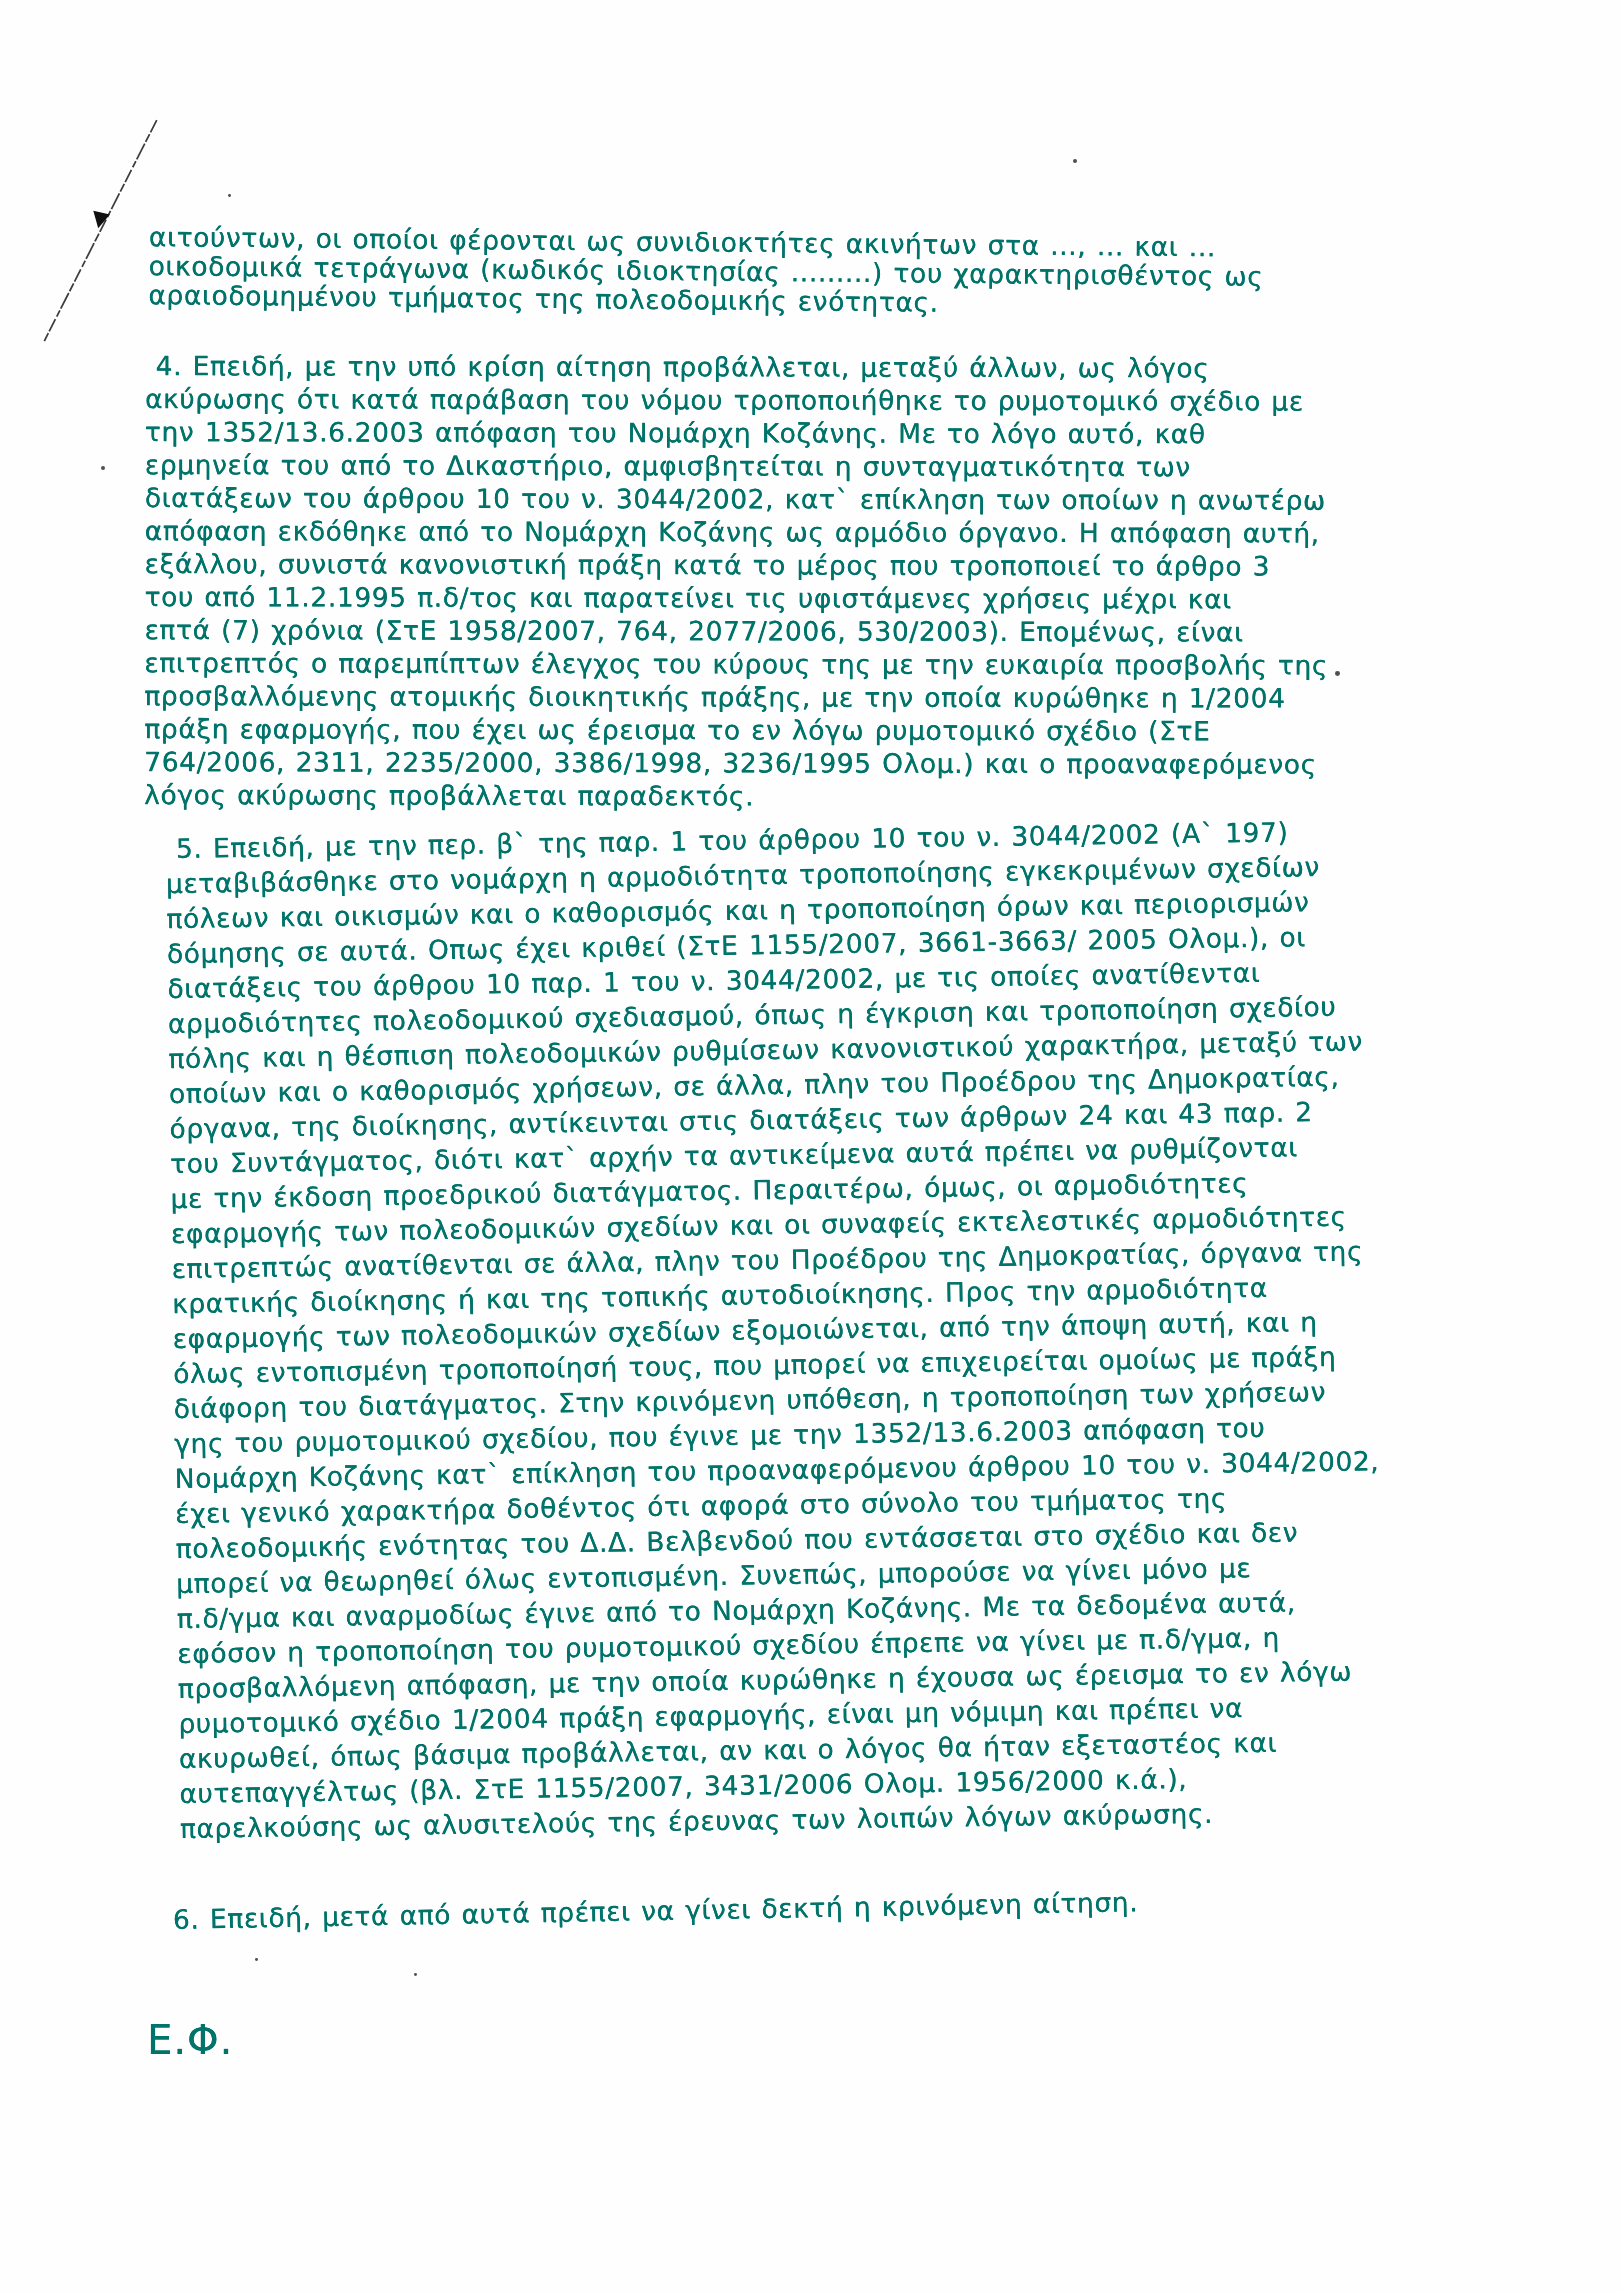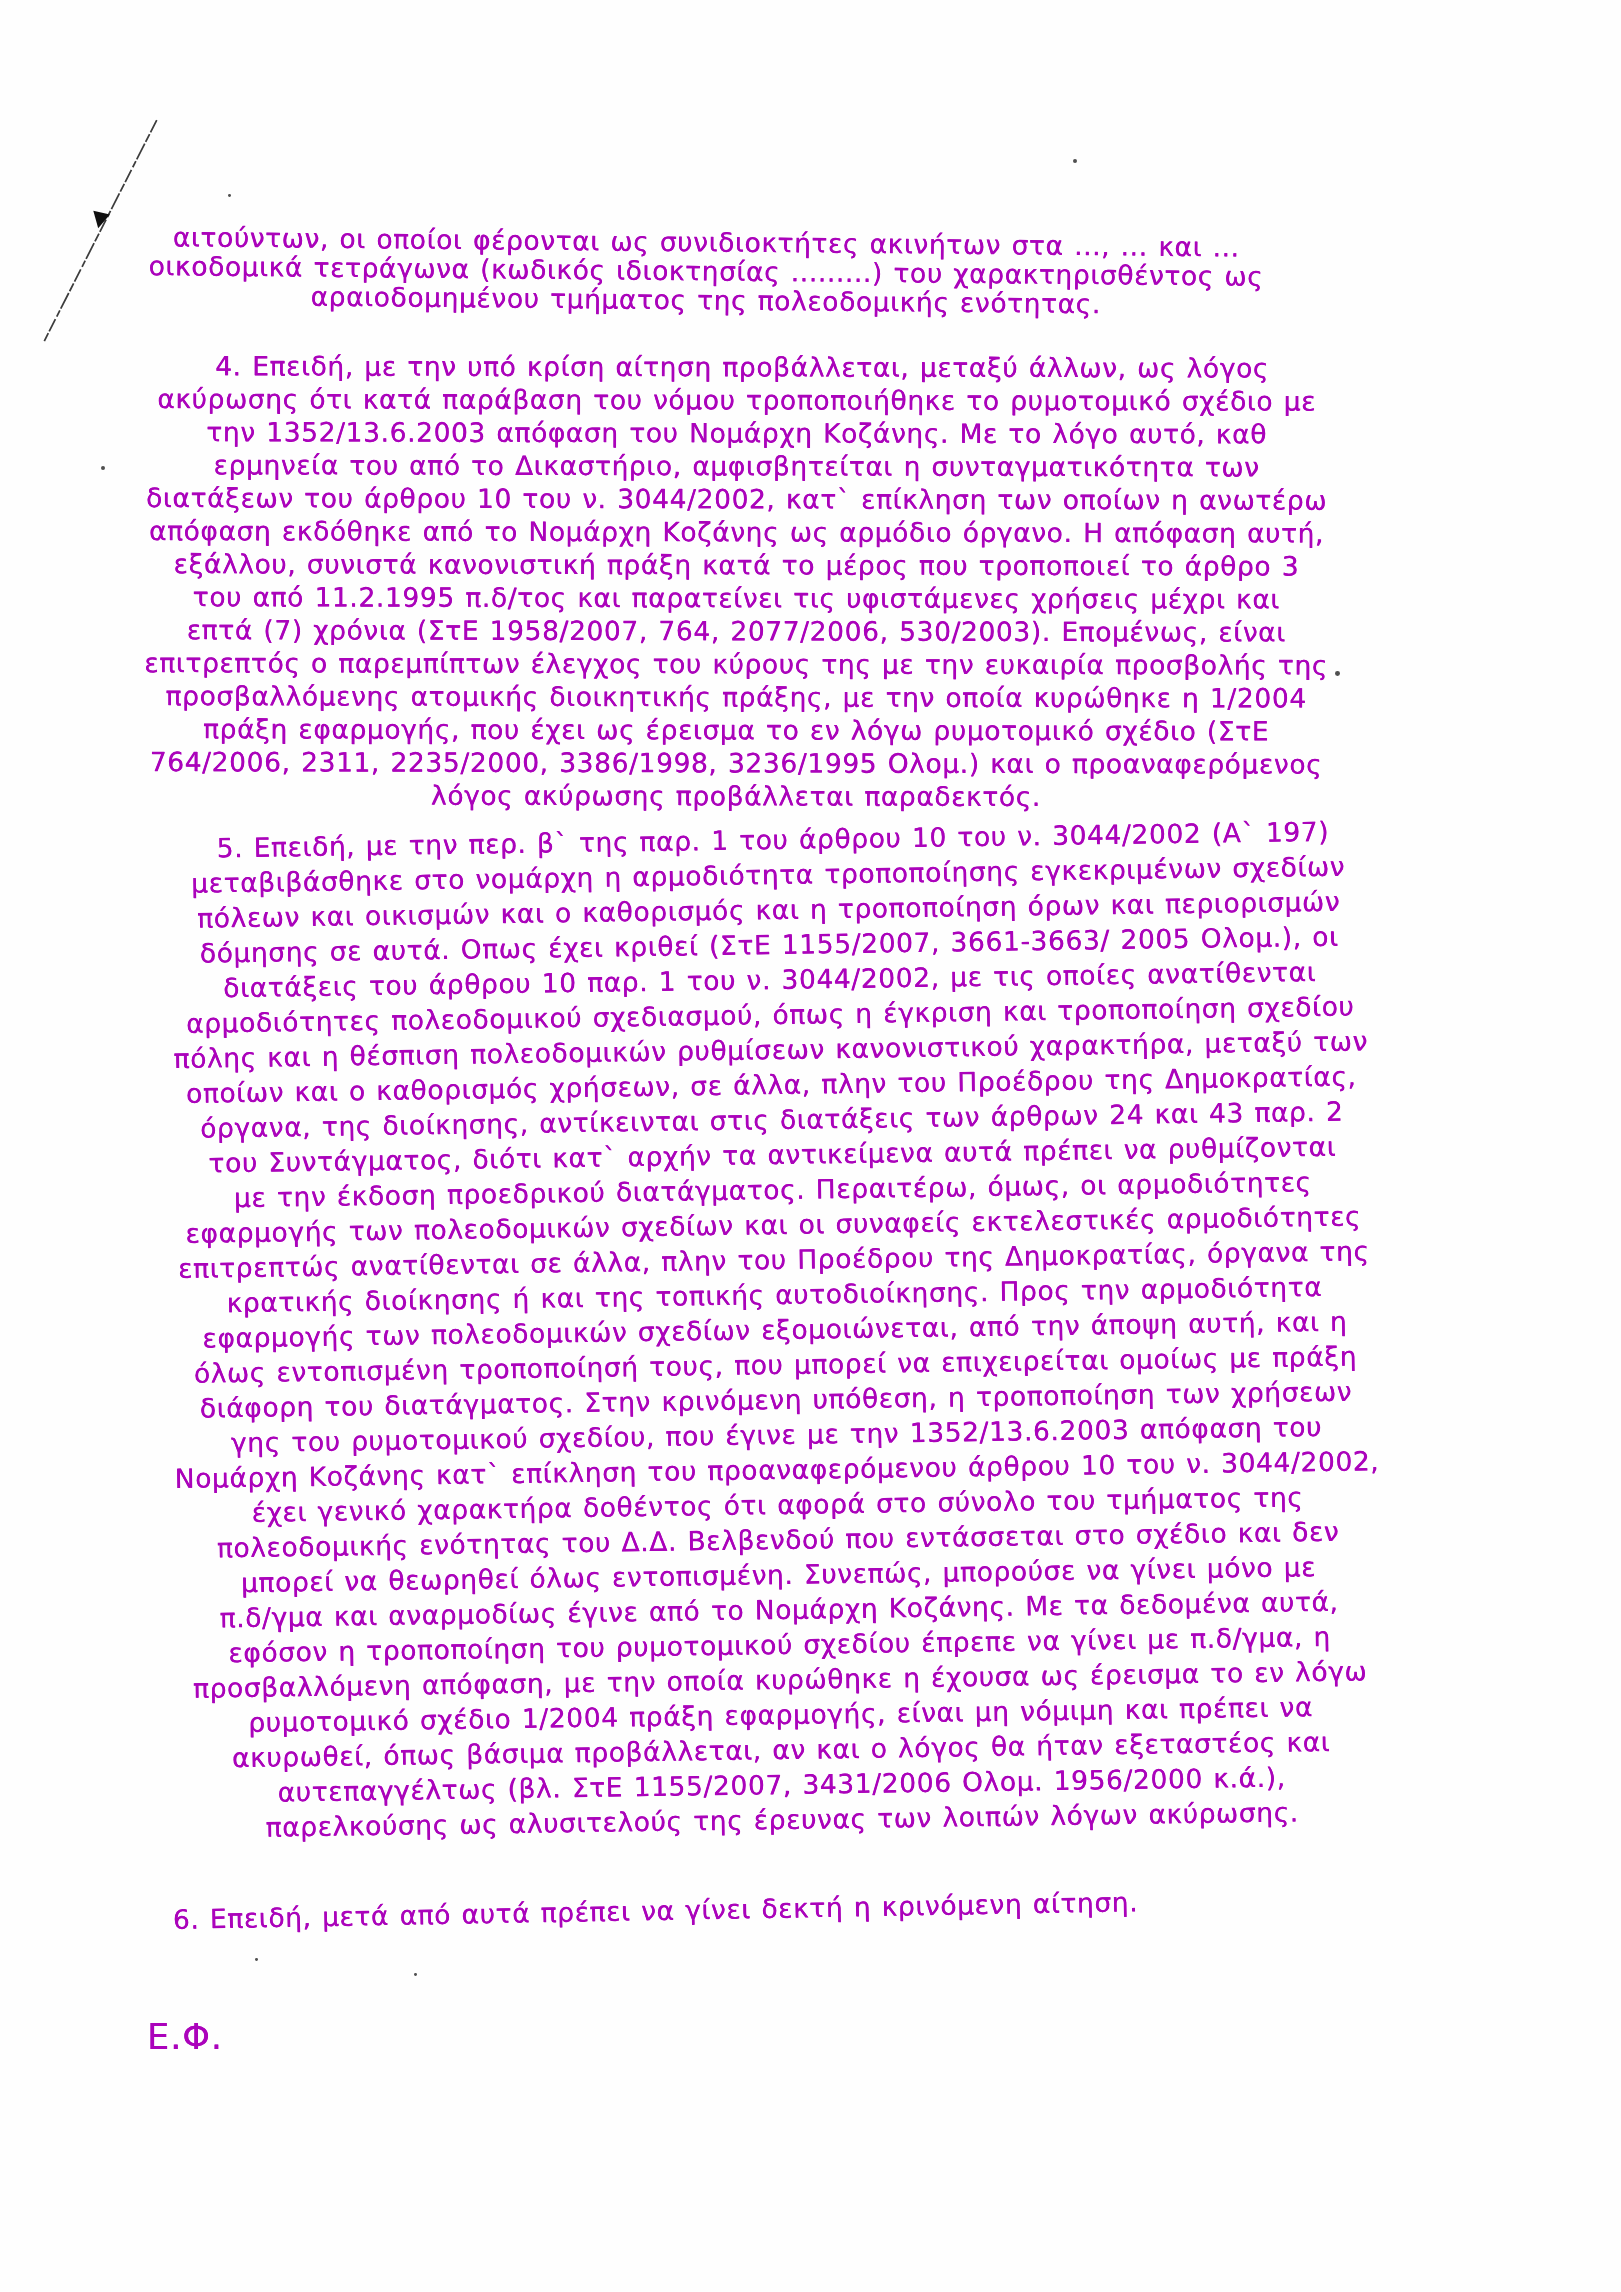--- a/index.html
+++ b/index.html
@@ -17,44 +17,43 @@
   .page {
     position: relative;
     width: 1621px;
     height: 2293px;
     background: #fefefe;
   }
   
   .doc-text {
     position: absolute;
     inset: 0;
-    color: #a21caf;
+    color: #0f766e;
     font-size: 26.5px;
     letter-spacing: 0.6px;
     word-spacing: 1.5px;
     filter: blur(0.3px) contrast(1.25);
-    text-align: center;
   }
   .line {
     white-space: pre;
     text-shadow: 0.3px 0.2px 0 currentColor;
   }
   .para {
     position: absolute;
   }
   
   .p-cont { left: 149px; top: 222px;  line-height: 29px; transform: rotate(0.55deg);  transform-origin: 0 0; }
   .p-4    { left: 145px; top: 349px;  line-height: 33px; transform: rotate(0.12deg);  transform-origin: 0 0; }
   .p-5    { left: 165px; top: 831px;  line-height: 35px; transform: rotate(-0.85deg); transform-origin: 0 0; }
   .p-6    { left: 162px; top: 1903px; line-height: 33px; transform: rotate(-1.05deg); transform-origin: 0 0; }
   .signature {
     position: absolute;
     left: 147px;
     top: 2017px;
-    font-size: 35px;
+    font-size: 40px;
     letter-spacing: 1px;
     text-shadow: 0.3px 0.2px 0 currentColor;
   }
   
   .corner-mark {
     position: absolute;
     left: 0;
     top: 0;
     width: 216px;
     height: 392px;

